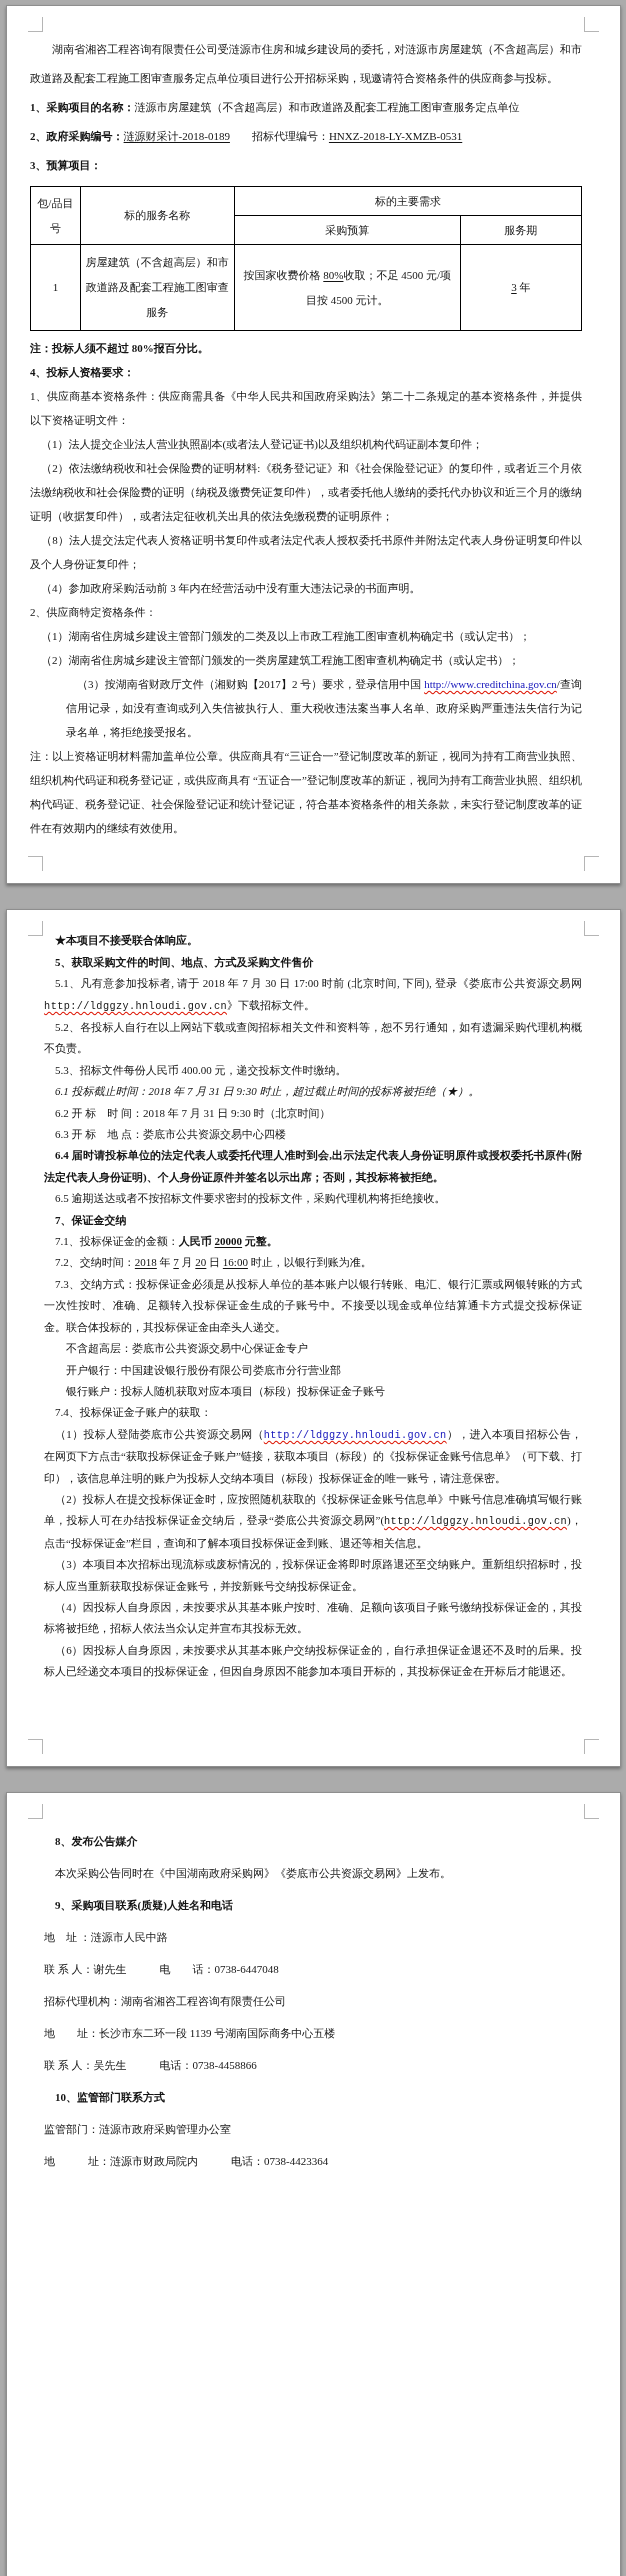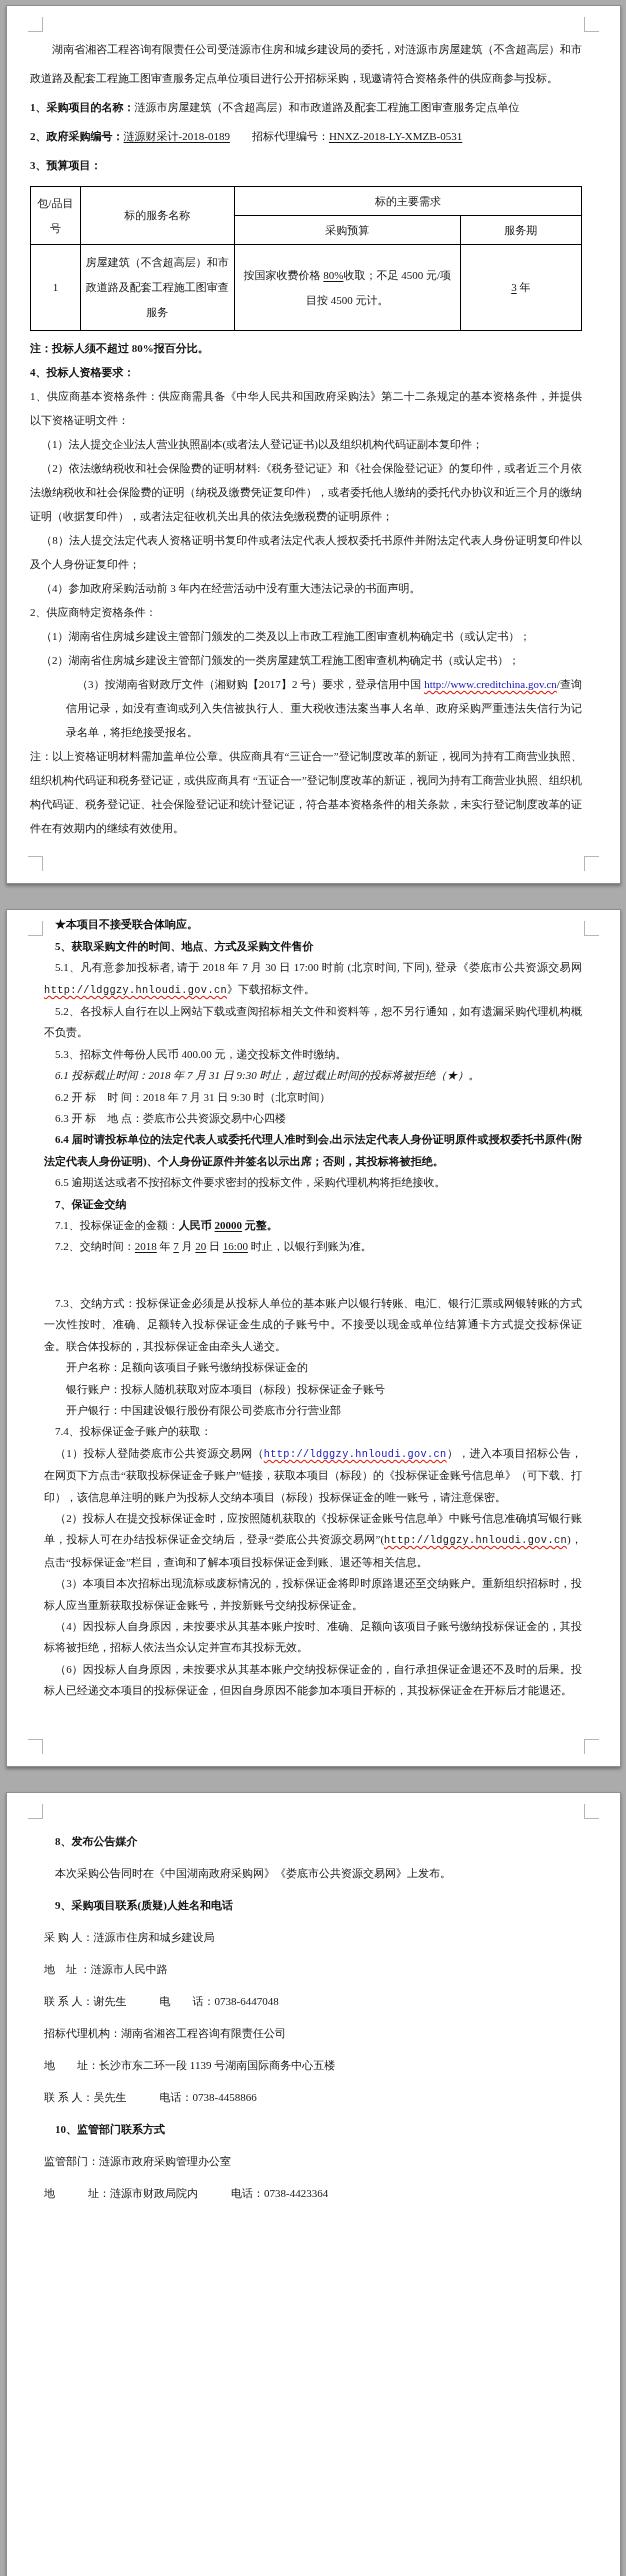--- a/index.html
+++ b/index.html
@@ -13,21 +13,21 @@
     font-family:"Liberation Serif","DejaVu Serif",serif;
     font-size:11px;
   }
   .canvas{padding:5.4px 6.1px 0 6.1px;}
   .page{
     position:relative; background:var(--page);
     border:0.8px solid var(--pageborder);
     box-shadow:0 1.5px 3.1px rgba(0,0,0,.35);
   }
   .pg1{height:879px; padding:29px 38px 0 23px;}
-  .pg2{height:858px; margin-top:25px; padding:4px 38px 0 37px;}
+  .pg2{height:858px; margin-top:25px; padding:20px 38px 0 37px;}
   .pg3{height:787px; margin-top:25px; padding:32px 38px 0 37px; overflow:hidden;}
   
   .mk{position:absolute; width:15.3px; height:15.3px; border:0 solid var(--mark);}
   .mk.tl{left:20.6px; top:10.7px;  border-right-width:0.8px; border-bottom-width:0.8px;}
   .mk.tr{right:20.6px; top:10.7px; border-left-width:0.8px;  border-bottom-width:0.8px;}
   .mk.bl{left:20.6px; bottom:12.2px;  border-right-width:0.8px; border-top-width:0.8px;}
   .mk.br{right:20.6px; bottom:12.2px; border-left-width:0.8px;  border-top-width:0.8px;}
 
   .blk{margin:0; text-align:justify;}
   .pre  .blk{line-height:29px;}
@@ -118,41 +118,40 @@
         <p class="blk" style="text-indent: 1em;"><span class="">5.2、各投标人自行在以上网站下载或查阅招标相关文件和资料等，恕不另行通知，如有遗漏采购代理机构概不负责。</span></p>
         <p class="blk" style="text-indent: 1em;"><span class="">5.3、招标文件每份人民币 400.00 元，递交投标文件时缴纳。</span></p>
         <p class="blk" style="text-indent: 1em; font-style: italic;"><span class="">6.1 投标截止时间：2018 年 7 月 31 日 9:30 时止，超过截止时间的投标将被拒绝（★）。</span></p>
         <p class="blk" style="text-indent: 1em;"><span class="">6.2 开 标　时 间：2018 年 7 月 31 日 9:30 时（北京时间）</span></p>
         <p class="blk" style="text-indent: 1em;"><span class="">6.3 开 标　地 点：娄底市公共资源交易中心四楼</span></p>
         <p class="blk" style="text-indent: 1em;"><span class="b">6.4 届时请投标单位的法定代表人或委托代理人准时到会,出示法定代表人身份证明原件或授权委托书原件(附法定代表人身份证明)、个人身份证原件并签名以示出席；否则，其投标将被拒绝。</span></p>
         <p class="blk" style="text-indent: 1em;"><span class="">6.5 逾期送达或者不按招标文件要求密封的投标文件，采购代理机构将拒绝接收。</span></p>
         <p class="blk" style="text-indent: 1em;"><span class="b">7、保证金交纳</span></p>
         <p class="blk" style="text-indent: 1em;"><span class="">7.1、投标保证金的金额：</span><span class="b">人民币 </span><span class="b u">20000</span><span class="b"> 元整。</span></p>
         <p class="blk" style="text-indent: 1em;"><span class="">7.2、交纳时间：</span><span class="u">2018</span><span class=""> 年 </span><span class="u">7</span><span class=""> 月 </span><span class="u">20</span><span class=""> 日 </span><span class="u">16:00</span><span class=""> 时止，以银行到账为准。</span></p>
-        <p class="blk" style="text-indent: 1em; margin-top: 35px;"><span class="">7.3、交纳方式：投标保证金必须是从投标人单位的基本账户以银行转账、电汇、银行汇票或网银转账的方式一次性按时、准确、足额转入投标保证金生成的子账号中。不接受以现金或单位结算通卡方式提交投标保证金。联合体投标的，其投标保证金由牵头人递交。</span></p>
-        <p class="blk" style="text-indent: 2em;"><span class="">开户名称：足额向该项目子账号缴纳投标保证金的</span></p>
+        <p class="blk" style="text-indent: 1em;"><span class="">7.3、交纳方式：投标保证金必须是从投标人单位的基本账户以银行转账、电汇、银行汇票或网银转账的方式一次性按时、准确、足额转入投标保证金生成的子账号中。不接受以现金或单位结算通卡方式提交投标保证金。联合体投标的，其投标保证金由牵头人递交。</span></p>
+        <p class="blk" style="text-indent: 2em;"><span class="">不含超高层：娄底市公共资源交易中心保证金专户</span></p>
+        <p class="blk" style="text-indent: 2em;"><span class="">开户银行：中国建设银行股份有限公司娄底市分行营业部</span></p>
         <p class="blk" style="text-indent: 2em;"><span class="">银行账户：投标人随机获取对应本项目（标段）投标保证金子账号</span></p>
-        <p class="blk" style="text-indent: 2em;"><span class="">开户银行：中国建设银行股份有限公司娄底市分行营业部</span></p>
         <p class="blk" style="text-indent: 1em;"><span class="">7.4、投标保证金子账户的获取：</span></p>
         <p class="blk" style="text-indent: 1em;"><span class="">（1）投标人登陆娄底市公共资源交易网（</span><span class="l w m">http://ldggzy.hnloudi.gov.cn</span><span class="">），进入本项目招标公告，在网页下方点击“获取投标保证金子账户”链接，获取本项目（标段）的《投标保证金账号信息单》（可下载、打印），该信息单注明的账户为投标人交纳本项目（标段）投标保证金的唯一账号，请注意保密。</span></p>
         <p class="blk" style="text-indent: 1em;"><span class="">（2）投标人在提交投标保证金时，应按照随机获取的《投标保证金账号信息单》中账号信息准确填写银行账单，投标人可在办结投标保证金交纳后，登录“娄底公共资源交易网”(</span><span class="w m">http://ldggzy.hnloudi.gov.cn</span><span class="">)，点击“投标保证金”栏目，查询和了解本项目投标保证金到账、退还等相关信息。</span></p>
         <p class="blk" style="text-indent: 1em;"><span class="">（3）本项目本次招标出现流标或废标情况的，投标保证金将即时原路退还至交纳账户。重新组织招标时，投标人应当重新获取投标保证金账号，并按新账号交纳投标保证金。</span></p>
         <p class="blk" style="text-indent: 1em;"><span class="">（4）因投标人自身原因，未按要求从其基本账户按时、准确、足额向该项目子账号缴纳投标保证金的，其投标将被拒绝，招标人依法当众认定并宣布其投标无效。</span></p>
         <p class="blk" style="text-indent: 1em;"><span class="">（6）因投标人自身原因，未按要求从其基本账户交纳投标保证金的，自行承担保证金退还不及时的后果。投标人已经递交本项目的投标保证金，但因自身原因不能参加本项目开标的，其投标保证金在开标后才能退还。</span></p>
       </div>
   </div>
 
   <div class="page pg3">
     <div class="mk tl"></div>
     <div class="mk tr"></div>
     <div class="sec">
         <p class="blk" style="text-indent: 1em;"><span class="b">8、发布公告媒介</span></p>
         <p class="blk" style="text-indent: 1em;"><span class="">本次采购公告同时在《中国湖南政府采购网》《娄底市公共资源交易网》上发布。</span></p>
         <p class="blk" style="text-indent: 1em;"><span class="b">9、采购项目联系(质疑)人姓名和电话</span></p>
-        <p class="blk"><span class="">采 购 人：涟源市住房和城乡建设局</span></p>
         <p class="blk"><span class="">地　址 ：涟源市人民中路</span></p>
         <p class="blk"><span class="">联 系 人：谢先生　　　电　　话：0738-6447048</span></p>
         <p class="blk"><span class="">招标代理机构：湖南省湘咨工程咨询有限责任公司</span></p>
         <p class="blk"><span class="">地　　址：长沙市东二环一段 1139 号湖南国际商务中心五楼</span></p>
         <p class="blk"><span class="">联 系 人：吴先生　　　电话：0738-4458866</span></p>
         <p class="blk" style="text-indent: 1em;"><span class="b">10、监管部门联系方式</span></p>
         <p class="blk"><span class="">监管部门：涟源市政府采购管理办公室</span></p>
         <p class="blk"><span class="">地　　　址：涟源市财政局院内　　　电话：0738-4423364</span></p>
       </div>
   </div>

